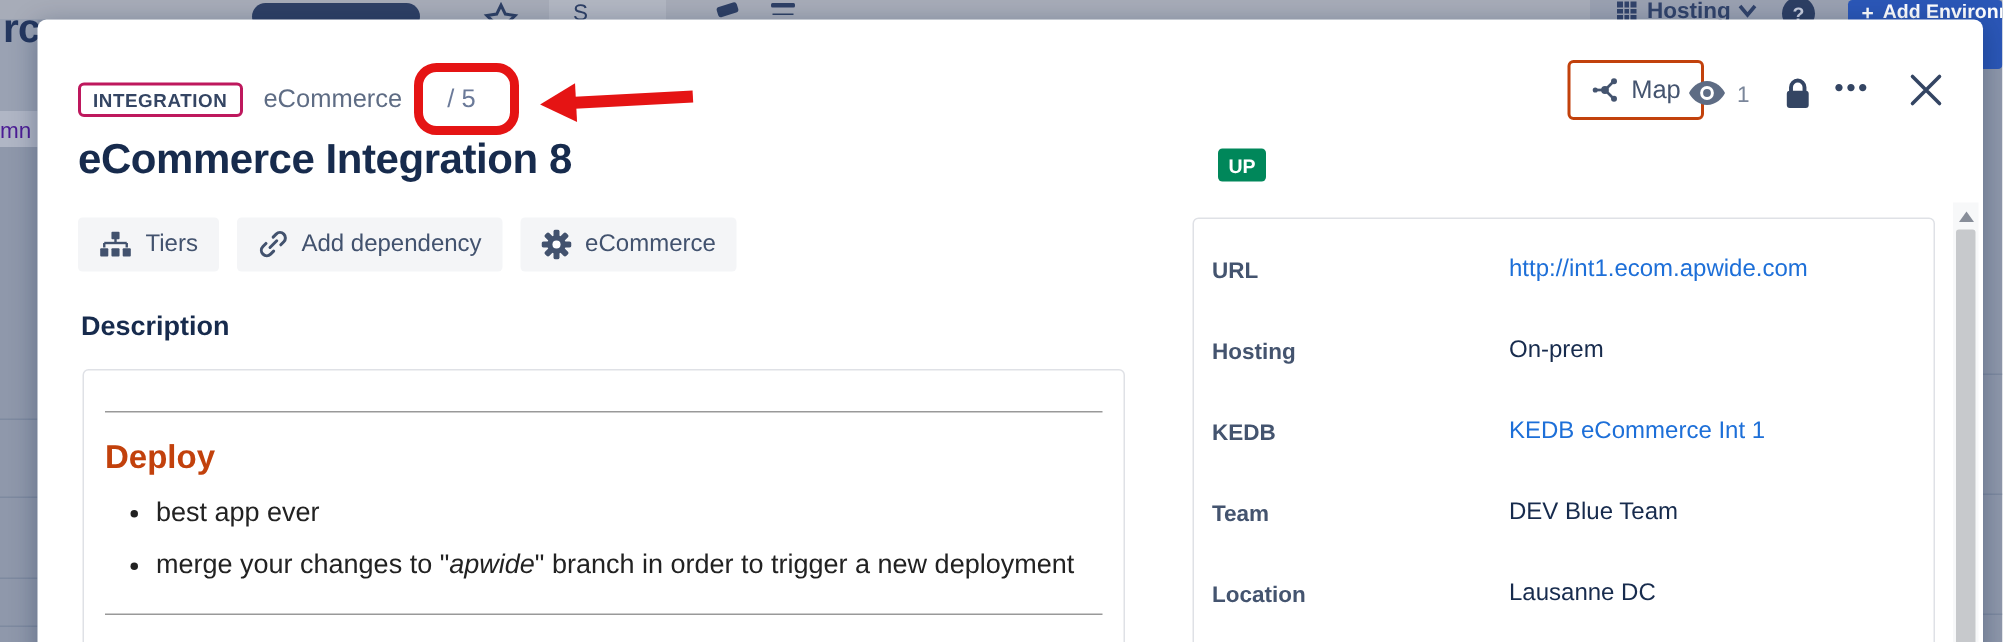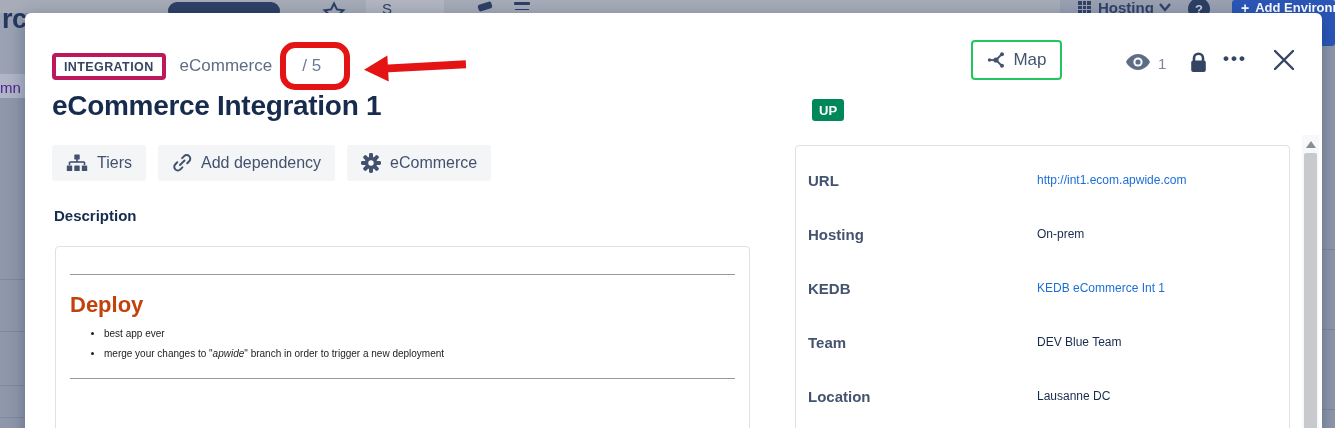--- a/index.html
+++ b/index.html
@@ -31,35 +31,35 @@
                white-space:nowrap; overflow:hidden; line-height:14px; }
   .bg-addenv .plus { font-size:14px; font-weight:bold; }
   .bg-colfrag { left:0; top:79px; font-size:15px; color:#4c1d95; }
 
   
   .modal { z-index:5; left:25px; top:13px; width:1297px; height:430px; background:#fff;
            border-radius:6px; box-shadow:0 4px 18px rgba(9,30,66,0.35); }
 
   
   .crumb-row { left:27px; top:33px; height:40px; display:flex; align-items:center; gap:14px; }
-  .type-badge { border:4px solid #be185d; border-radius:4px; color:#344563; font-size:12.5px; font-weight:bold;
+  .type-badge { border:2px solid #be185d; border-radius:4px; color:#344563; font-size:12.5px; font-weight:bold;
                 letter-spacing:0.4px; padding:3px 8px 2px; background:#fff;text-align:right; }
   .crumb-parent { font-size:17px; color:#5E6C84; }
   .slash-wrap { position:relative; padding:10px 16px; }
   .slash-count { font-size:17px; color:#6B7A99; white-space:nowrap; }
   .ann-ring { position:absolute; left:-6px; top:-4px; width:70px; height:48px;
               border:6px solid #E51414; border-radius:15px; pointer-events:none; }
   .ann-arrow { position:absolute; left:78px; top:8px; width:102px; height:26px; transform:rotate(-3deg); }
   .ann-arrow .shaft { position:absolute; left:20px; top:9px; right:0; height:8px; background:#E51414; }
   .ann-arrow .head  { position:absolute; left:0; top:0; width:0; height:0;
                       border-top:13px solid transparent; border-bottom:13px solid transparent;
                       border-right:24px solid #E51414; }
 
   
-  .map-btn { left:946px; top:27px; height:40px; width:91px; background:#fff; border:2px solid #22c55e;
+  .map-btn { left:1020px; top:27px; height:40px; width:91px; background:#fff; border:2px solid #c2410c;
              border-radius:4px; display:flex; align-items:center; justify-content:center; gap:7px;
              color:#44546F; font-size:17px; cursor:pointer; }
   .tool-ic { display:flex; align-items:center; justify-content:center; cursor:pointer; }
   .eye-ic   { left:1100px; top:40px; }
   .watch-ct { left:1133px; top:42px; font-size:15px; color:#7A869A; }
   .lock-ic  { left:1164px; top:39px; }
   .dots-ic  { left:1198px; top:36px; font-size:17px; letter-spacing:2px; color:#344563; font-weight:bold; }
   .close-ic { left:1247px; top:35px; }
 
   
@@ -67,35 +67,35 @@
   .status-badge { left:787px; top:86px; background:#00875A; color:#fff; font-size:13px; font-weight:bold;
                   padding:4px 7px 3px; border-radius:3px; }
 
   
   .actions { left:27px; top:132px; display:flex; gap:12px; }
   .act-btn { background:#F4F5F7; border:none; border-radius:3px; padding:8px 14px; display:flex;
              align-items:center; gap:9px; font-size:16px; color:#42526E; cursor:pointer;
              font-family:"Liberation Sans", sans-serif; }
 
   
-  .desc-label { left:29px; top:194px; font-size:15px; font-weight:600; color:#172B4D; }
+  .desc-label { left:29px; top:194px; font-size:18px; font-weight:600; color:#172B4D; }
   .desc-card { left:30px; top:233px; width:695px; height:230px; background:#fff;
                border:1px solid #DFE1E6; border-radius:4px; padding:27px 12px 0; }
   .desc-card hr { border:none; border-top:1px solid #999; margin:0 2px; }
   .desc-head { font-size:22px; font-weight:bold; color:#c2410c; margin:17px 2px 6px; }
-  .desc-card ul { margin:6px 0 12px; padding-left:36px; color:#222; font-size:10px; line-height:1.95; }
+  .desc-card ul { margin:6px 0 12px; padding-left:36px; color:#222; font-size:18px; line-height:1.95; }
   .desc-card .hr2 { margin-top:15px; }
   .em { font-style:italic; }
 
   
   .det-card { left:770px; top:132px; width:495px; height:300px; background:#fff;
               border:1px solid #DFE1E6; border-radius:4px; padding-top:7px; }
-  .det-row { height:54px; display:flex; align-items:center; padding-left:12px;gap:20px; }
+  .det-row { height:54px; display:flex; align-items:center; padding-left:12px; }
   .det-label { width:198px; font-size:15px; font-weight:600; color:#44546F; }
-  .det-value { font-size:12px; color:#172B4D;margin-left:11px; }
+  .det-value { font-size:16px; color:#172B4D; }
   .link { color:#1D6FD8; text-decoration:none; cursor:pointer; }
 
   
   .sb-track { left:1277px; top:122px; width:17px; height:308px; background:#F7F8F9; }
   .sb-up { position:absolute; left:4px; top:6px; width:0; height:0;
            border-left:5px solid transparent; border-right:5px solid transparent;
            border-bottom:7px solid #888E99; }
   .sb-thumb { position:absolute; left:2px; top:18px; width:13px; height:290px; background:#C7C9CC; border-radius:2px; }
 </style>
 </head>
@@ -194,21 +194,21 @@
     </div>
 
     <div class="abs tool-ic dots-ic">•••</div>
 
     <div class="abs tool-ic close-ic">
       <svg width="24" height="24" viewBox="0 0 24 24">
         <path d="M3 3l18 18M21 3L3 21" stroke="#344563" stroke-width="2.4" stroke-linecap="round"></path>
       </svg>
     </div>
 
-    <div class="abs page-title">eCommerce Integration 1</div>
+    <div class="abs page-title">eCommerce Integration 8</div>
     <div class="abs status-badge">UP</div>
 
     <div class="abs actions">
       <button class="act-btn">
         <svg width="22" height="18" viewBox="0 0 22 18">
           <g fill="#42526E" stroke="#42526E" stroke-width="1.6">
             <line x1="11" y1="5" x2="11" y2="8"></line>
             <line x1="3.5" y1="8" x2="18.5" y2="8"></line>
             <line x1="3.5" y1="8" x2="3.5" y2="11"></line>
             <line x1="18.5" y1="8" x2="18.5" y2="11"></line>

